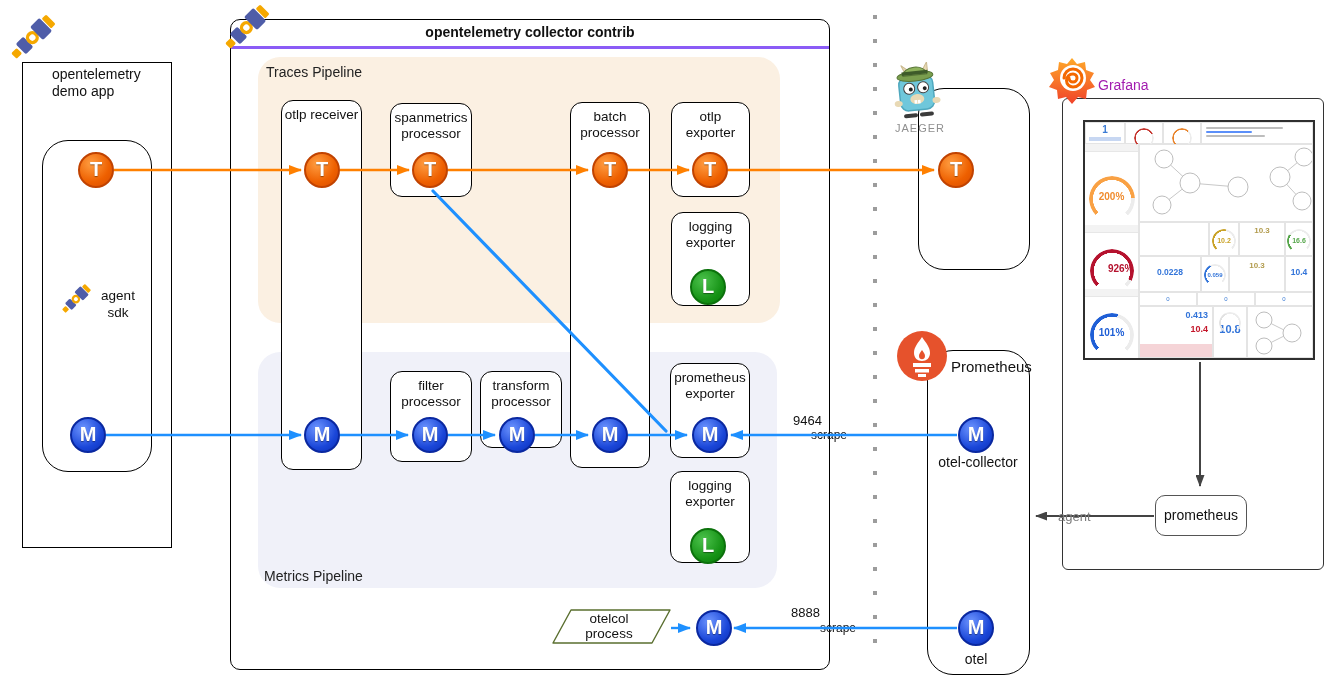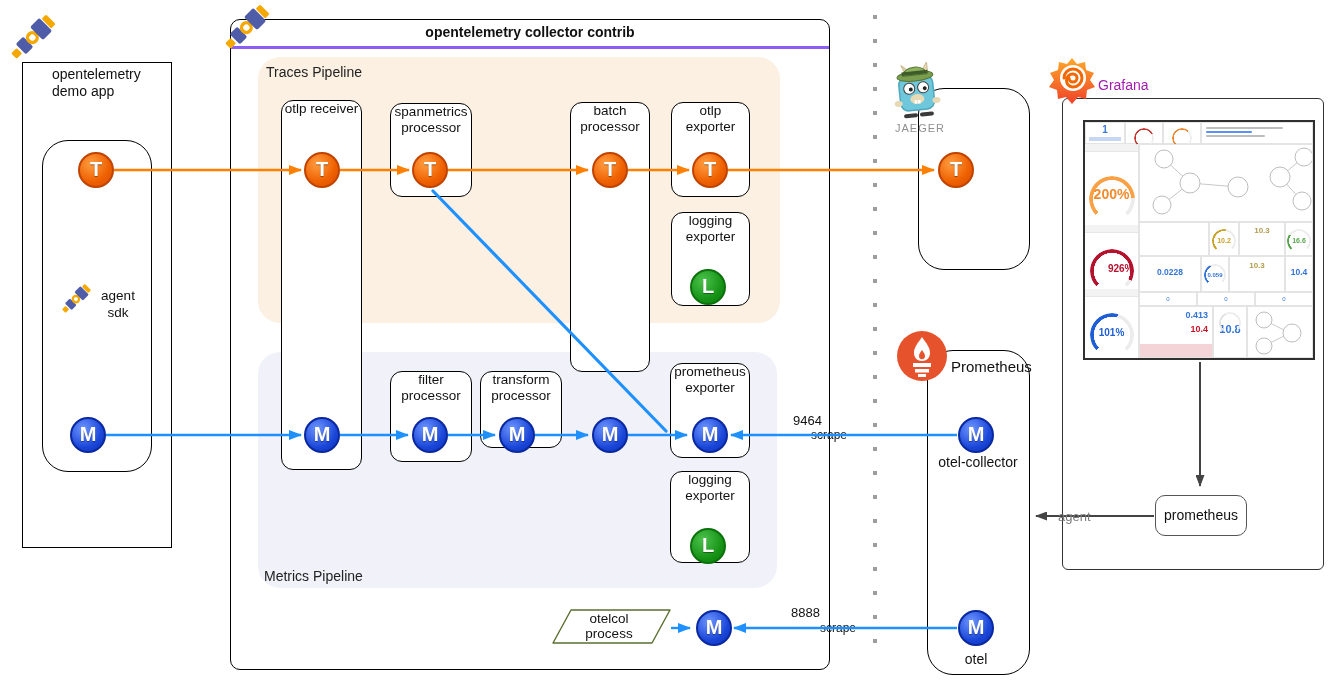--- a/index.html
+++ b/index.html
@@ -2,21 +2,21 @@
 <html><head>
 <meta charset="utf-8">
 <style>
   html,body{margin:0;padding:0;background:#fff;}
   .canvas{position:relative;width:1331px;height:686px;background:#fff;overflow:hidden;
           font-family:"Liberation Sans",sans-serif;color:#111;}
   
   .bx{position:absolute;box-sizing:border-box;border:1px solid #000;background:transparent;}
   .round{border-radius:26px;}
   .nbox{position:absolute;box-sizing:border-box;border:1px solid #000;background:#fff;
-        border-radius:12px;z-index:3;text-align:center;padding-top:0;font-size:13.5px;line-height:16px;}
+        border-radius:12px;z-index:3;text-align:center;padding-top:6px;font-size:13.5px;line-height:16px;}
   .pipe{position:absolute;border-radius:22px;z-index:1;}
   .plabel{position:absolute;font-size:14px;color:#222;z-index:2;}
   .lbl{position:absolute;z-index:7;}
   
   #collector-box{position:absolute;left:230px;top:19px;width:600px;height:651px;box-sizing:border-box;
     border:1px solid #000;border-radius:10px;z-index:2;background:transparent;}
   #collector-box .c-title{height:22px;border-bottom:3px solid #8b5cf6;text-align:center;
     font-weight:bold;font-size:14px;padding-top:4px;}
   
   .node{position:absolute;width:36px;height:36px;border-radius:50%;z-index:6;
@@ -87,21 +87,21 @@
   <div class="pipe" style="left:258px;top:352px;width:519px;height:236px;background:#F0F1F9;"></div>
   <div class="plabel" style="left:264px;top:568px;">Metrics Pipeline</div>
 
   <div class="nbox" style="left:281px;top:100px;width:81px;height:370px;">
     <div>otlp receiver</div>
   </div>
   <div class="nbox" style="left:390px;top:103px;width:82px;height:94px;">
     <div>spanmetrics</div>
     <div>processor</div>
   </div>
-  <div class="nbox" style="left:570px;top:102px;width:80px;height:270px;">
+  <div class="nbox" style="left:570px;top:102px;width:80px;height:366px;">
     <div>batch</div>
     <div>processor</div>
   </div>
   <div class="nbox" style="left:671px;top:102px;width:79px;height:95px;">
     <div>otlp</div>
     <div>exporter</div>
   </div>
   <div class="nbox" style="left:671px;top:212px;width:79px;height:94px;">
     <div>logging</div>
     <div>exporter</div>
@@ -166,21 +166,21 @@
         <i class="tl" style="width:75%;"></i>
           <i class="tl blue" style="width:45%;"></i>
           <i class="tl" style="width:58%;"></i>
       </div>
     </div>
     <div class="dbody">
       <div class="dleft">
         <div class="sect"></div>
         <span class="gd" style="--c:#F9A144;--a:62%;width:46px;height:23px;margin-top:24px;">
           <i></i>
-            <b style="font-size:14px;color:#F08C2E;margin-top:40px;">200%</b>
+            <b style="font-size:10px;color:#F08C2E;margin-top:40px;">200%</b>
         </span>
         <div class="sect" style="margin-top:26px;"></div>
         <span class="gd" style="--c:#B5122E;--a:70%;width:44px;height:22px;margin-top:16px;">
           <i></i>
             <b style="font-size:10px;text-align:right;">926%</b>
         </span>
         <div class="sect" style="margin-top:18px;"></div>
         <span class="gd" style="--c:#1F5FD6;--a:42%;width:44px;height:22px;margin-top:16px;">
           <i></i>
             <b style="font-size:10px;">101%</b>

